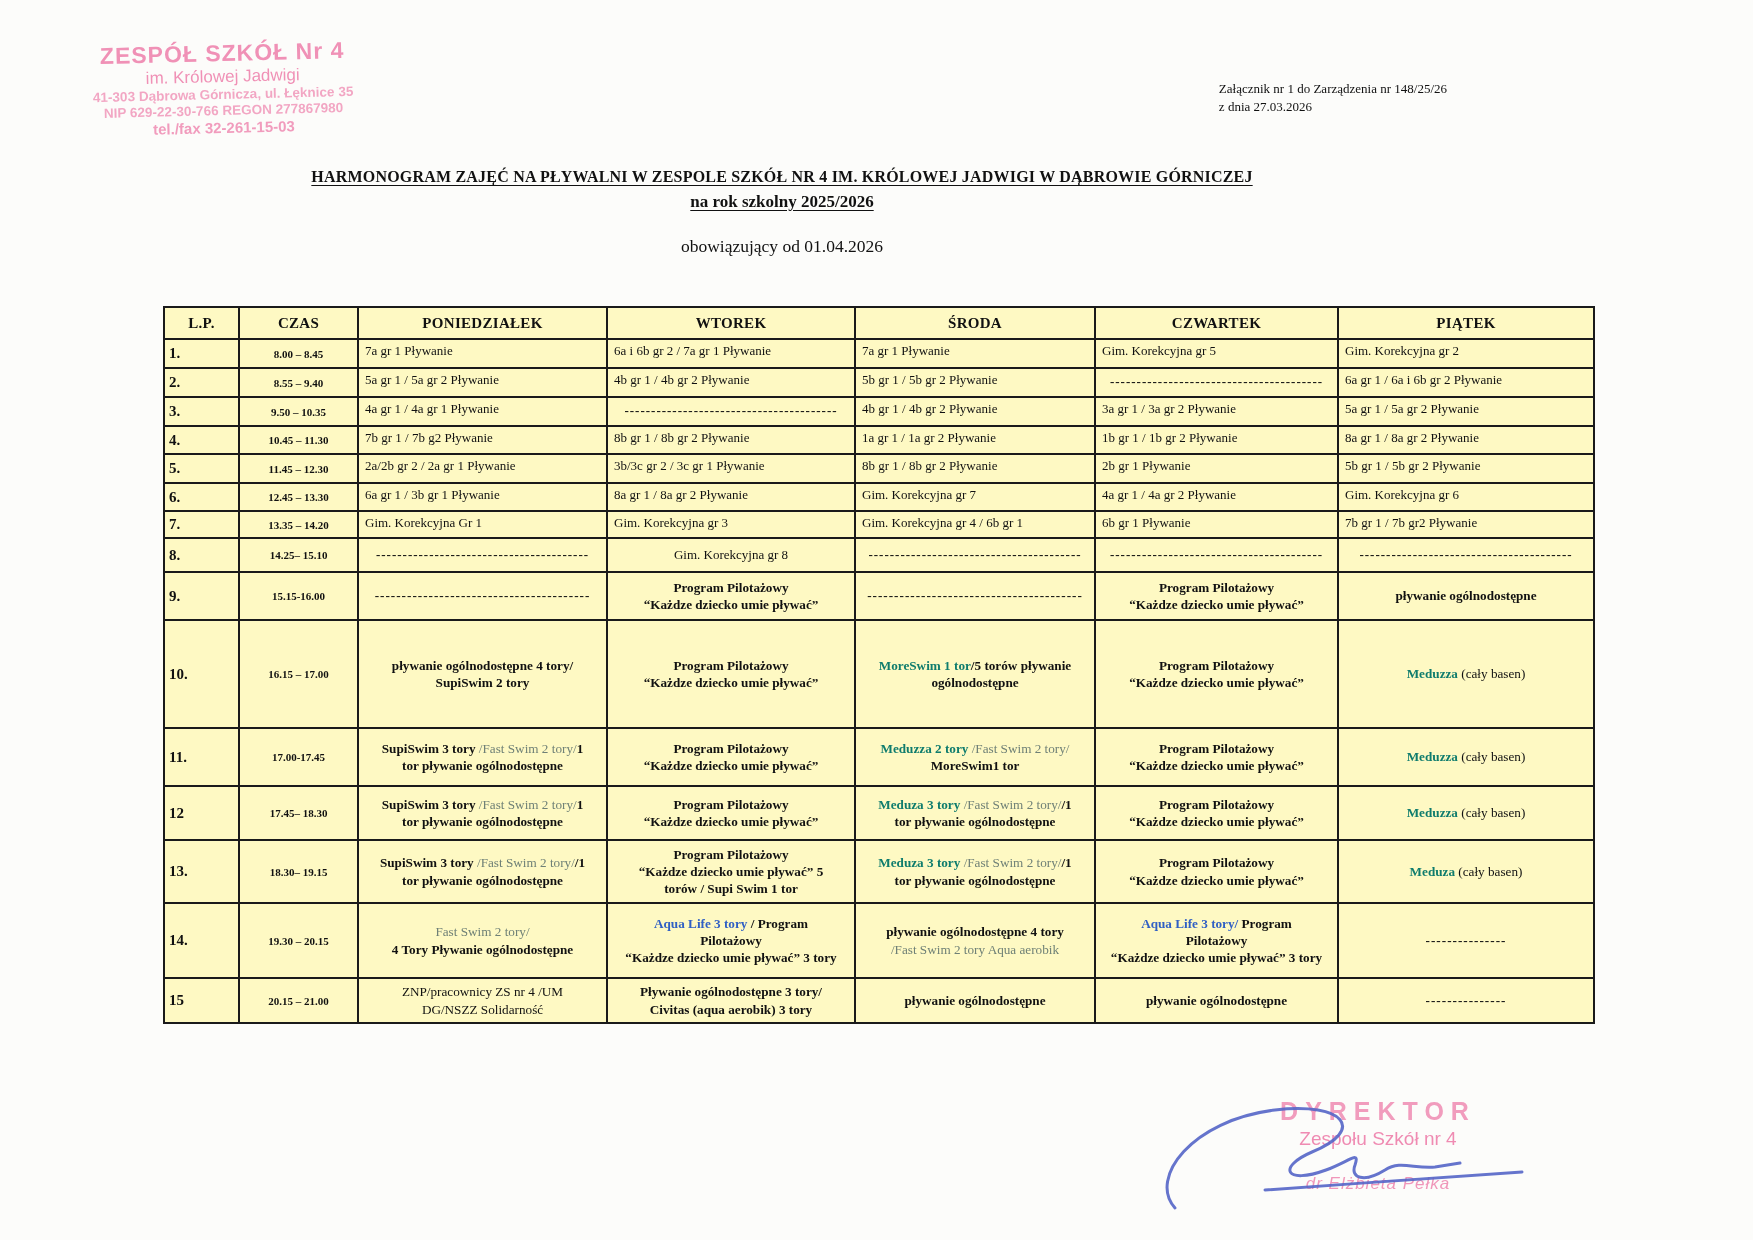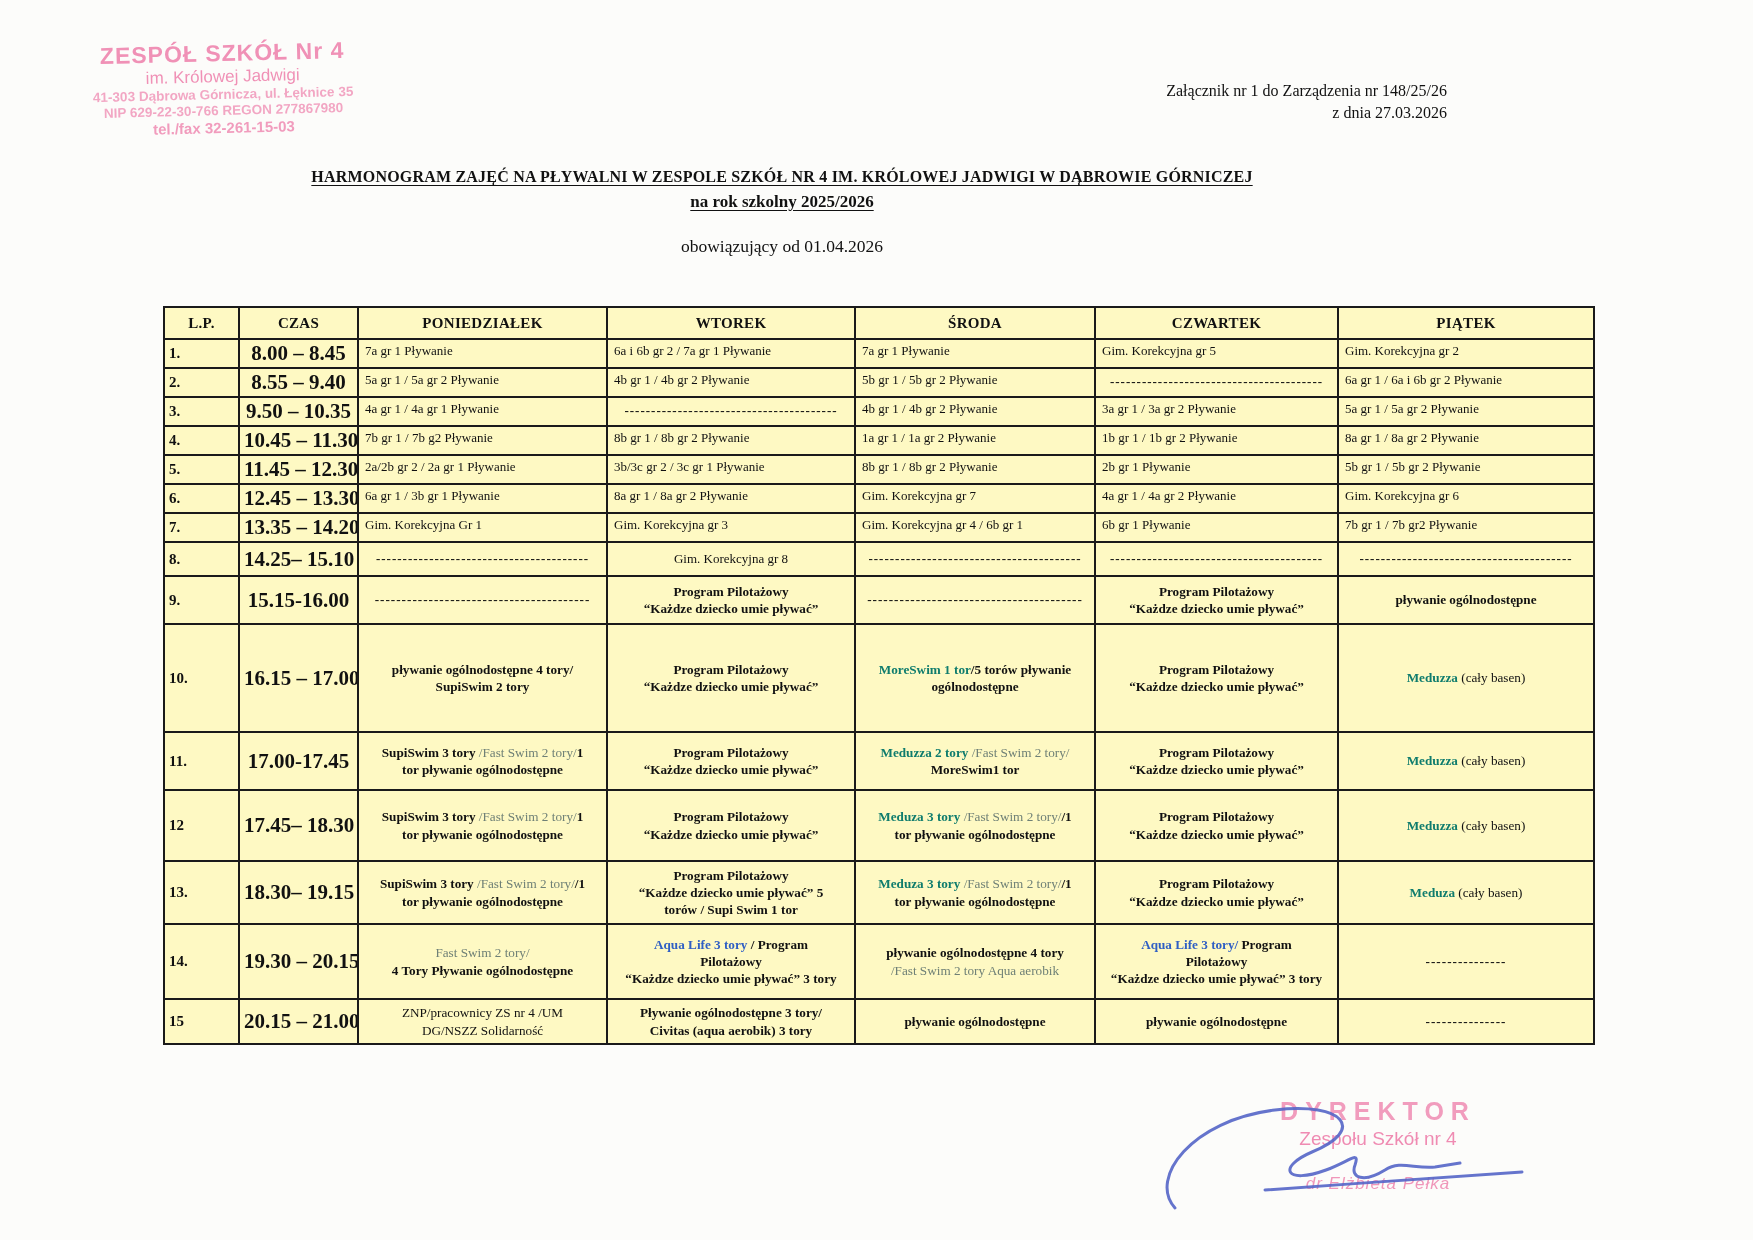--- a/index.html
+++ b/index.html
@@ -21,21 +21,21 @@
     line-height:1.18;
   }
   .stamp-top .s1{font-size:23px;font-weight:bold;letter-spacing:1px;}
   .stamp-top .s2{font-size:17px;}
   .stamp-top .s3{font-size:13.5px;font-weight:bold;opacity:.8;}
   .stamp-top .s4{font-size:13.5px;font-weight:bold;opacity:.8;}
   .stamp-top .s5{font-size:15px;font-weight:bold;opacity:.9;}
   
   .attachment{
     position:absolute;right:306px;top:80px;
-    text-align:right;font-size:16px;line-height:1.35;
+    font-size:13px;line-height:1.35;
   }
   
   .title-block{position:absolute;left:228px;top:168px;width:1108px;text-align:center;}
   .title-main{
     font-size:16px;font-weight:bold;white-space:nowrap;letter-spacing:.2px;
     text-decoration:underline;text-underline-offset:3px;
   }
   .title-sub{
     font-size:17px;font-weight:bold;margin-top:6px;
     text-decoration:underline;text-underline-offset:3px;
@@ -50,21 +50,21 @@
   table.schedule th, table.schedule td{
     border:2px solid #1a1a1a;
     padding:1px 4px;
     overflow:hidden;
   }
   table.schedule th{
     font-size:15px;font-weight:bold;text-align:center;height:28px;
     letter-spacing:.3px;
   }
   td.lp{font-size:15px;font-weight:bold;text-align:left;padding-left:9px;vertical-align:middle;}
-  td.czas{font-size:21px;font-weight:bold;text-align:center;vertical-align:middle;white-space:nowrap;}
+  td.czas{font-size:11px;font-weight:bold;text-align:center;vertical-align:middle;white-space:nowrap;}
   td.day{font-size:13px;white-space:pre-line;line-height:1.25;}
   td.day.al{text-align:left;vertical-align:top;padding-top:3px;padding-left:6px;}
   td.day.ac{text-align:center;vertical-align:middle;}
   td.day.prog{font-size:13.2px;line-height:1.3;}
   td.day span{white-space:pre-line;}
   .b{font-weight:bold;}
   .teal{color:var(--meduza_teal);font-weight:bold;}
   .fast{color:var(--fast_swim);}
   .blue{color:var(--aqua_blue);font-weight:bold;}
   .dash{font-weight:bold;letter-spacing:1px;}
@@ -227,21 +227,21 @@
         <td class="day ac prog"><span class="b">SupiSwim 3 tory </span><span class="fast">/Fast Swim 2 tory/</span><span class="b">1
 tor pływanie ogólnodostępne</span></td>
         <td class="day ac prog"><span class="b">Program Pilotażowy
 “Każdze dziecko umie pływać”</span></td>
         <td class="day ac prog"><span class="teal">Meduzza 2 tory </span><span class="fast">/Fast Swim 2 tory/</span><span class="b">
 MoreSwim1 tor</span></td>
         <td class="day ac prog"><span class="b">Program Pilotażowy
 “Każdze dziecko umie pływać”</span></td>
         <td class="day ac prog"><span class="teal">Meduzza</span><span> (cały basen)</span></td>
       </tr>
-      <tr style="height: 71px;">
+      <tr style="height: 54px;">
         <td class="lp">12</td>
         <td class="czas">17.45– 18.30</td>
         <td class="day ac prog"><span class="b">SupiSwim 3 tory </span><span class="fast">/Fast Swim 2 tory/</span><span class="b">1
 tor pływanie ogólnodostępne</span></td>
         <td class="day ac prog"><span class="b">Program Pilotażowy
 “Każdze dziecko umie pływać”</span></td>
         <td class="day ac prog"><span class="teal">Meduza 3 tory </span><span class="fast">/Fast Swim 2 tory/</span><span class="b">/1
 tor pływanie ogólnodostępne</span></td>
         <td class="day ac prog"><span class="b">Program Pilotażowy
 “Każdze dziecko umie pływać”</span></td>

